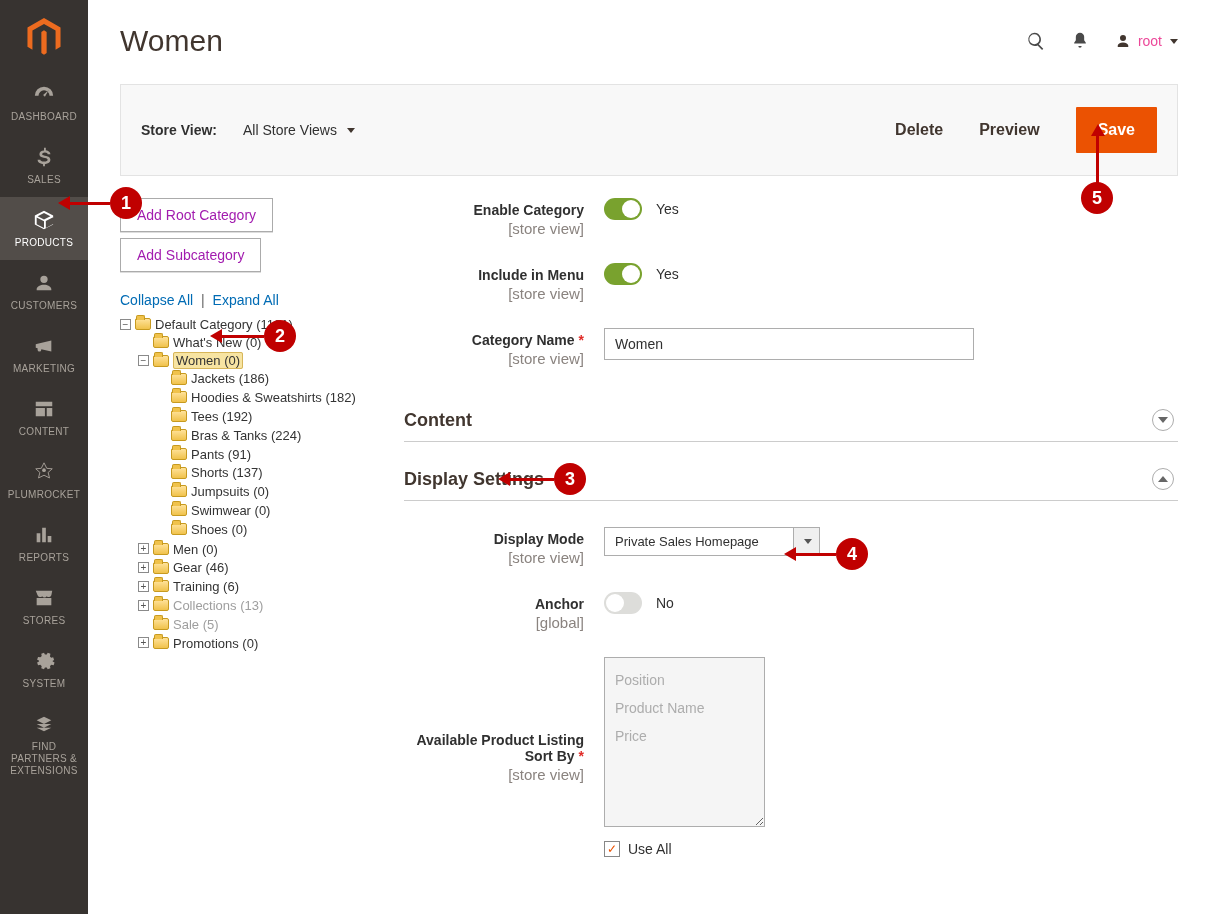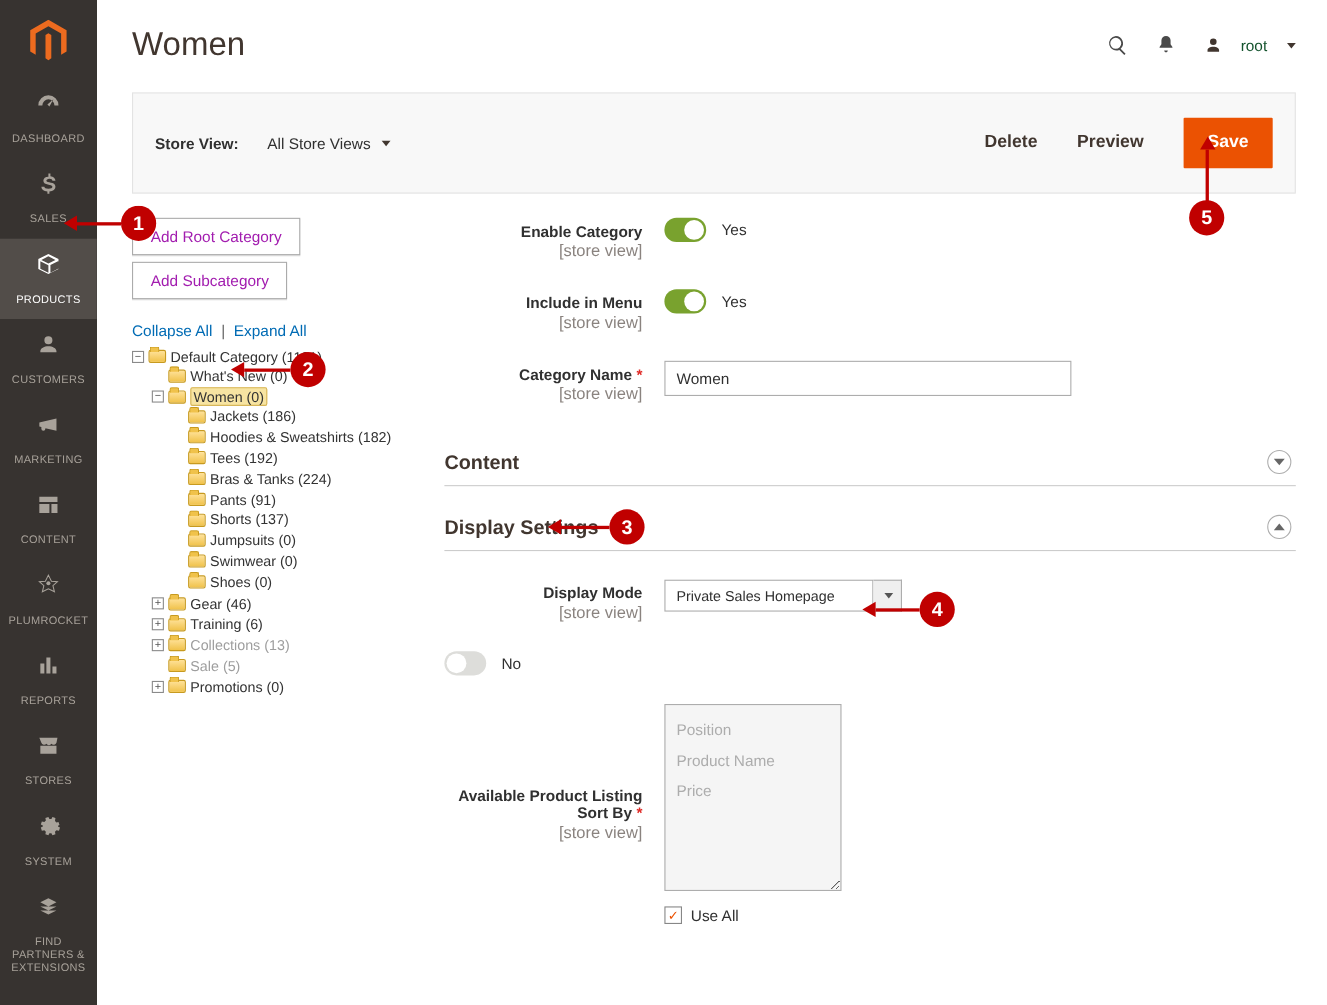--- a/index.html
+++ b/index.html
@@ -4,32 +4,32 @@
 <style>
 * { box-sizing: border-box; margin: 0; padding: 0; }
 body { font-family: 'Helvetica Neue', Arial, sans-serif; font-size: 14px; color: #303030; background: #fff; }
 
 
 .sidebar { position: fixed; left: 0; top: 0; width: 88px; height: 100%; background: #373330; color: #aaa; text-align: center; }
 .sidebar .logo { padding: 18px 0 12px; }
 .sidebar .logo svg { width: 34px; height: 38px; }
 .sidebar .nav-item { padding: 12px 4px; font-size: 10px; letter-spacing: .3px; color: #a8a29a; cursor: pointer; }
 .sidebar .nav-item.active { background: #524d49; color: #fff; }
-.sidebar .nav-item .nav-label { display:block; margin-top:16px; }
+.sidebar .nav-item .nav-label { display:block; margin-top:6px; }
 .sidebar .nav-icon { display:block; margin:0 auto; width:24px; height:22px; fill:#a8a29a; }
 .sidebar .nav-item.active .nav-icon { fill:#fff; }
 .sidebar .nav-item.two-line { line-height:1.2; }
 
 
 .main { margin-left: 88px; padding: 24px 28px 40px 32px; }
 .page-header { display:flex; align-items:center; justify-content:space-between; margin-bottom: 26px; }
 .page-title { font-size: 30px; font-weight: 400; color:#41362f; }
 .header-actions { display:flex; align-items:center; gap:24px; }
 .header-icon { width:20px; height:20px; fill:#4a4a4a; cursor:pointer; }
-.user-box { display:flex; align-items:center; gap:16px; cursor:pointer; color:#14532d; font-size:14px; }
+.user-box { display:flex; align-items:center; gap:6px; cursor:pointer; color:#ec4899; font-size:14px; }
 .user-box .user-icon { width:18px; height:18px; fill:#41362f; }
 .caret-down { width:0; height:0; border-left:4px solid transparent; border-right:4px solid transparent; border-top:5px solid #41362f; margin-left:2px; }
 
 
 .toolbar { background:#f8f8f8; border:1px solid #e3e3e3; padding: 22px 20px; display:flex; align-items:center; justify-content:space-between; margin-bottom: 22px; }
 .toolbar-left { display:flex; align-items:flex-end; gap:26px; }
 .store-view-label { font-size:14px; font-weight:600; color:#303030; }
 .store-view-value { display:flex; align-items:center; gap:8px; color:#303030; font-size:14px; cursor:pointer; }
 .toolbar-right { display:flex; align-items:center; gap:36px; }
 .link-btn { font-size:16px; color:#41362f; cursor:pointer; font-weight:600;}
@@ -252,20 +252,21 @@
                   <li class="tree-node"><span class="tree-toggle empty"></span><span class="folder"></span><span class="tree-label">Hoodies &amp; Sweatshirts (182)</span></li>
                   <li class="tree-node"><span class="tree-toggle empty"></span><span class="folder"></span><span class="tree-label">Tees (192)</span></li>
                   <li class="tree-node"><span class="tree-toggle empty"></span><span class="folder"></span><span class="tree-label">Bras &amp; Tanks (224)</span></li>
                   <li class="tree-node"><span class="tree-toggle empty"></span><span class="folder"></span><span class="tree-label">Pants (91)</span></li>
                   <li class="tree-node"><span class="tree-toggle empty"></span><span class="folder"></span><span class="tree-label">Shorts (137)</span></li>
                   <li class="tree-node"><span class="tree-toggle empty"></span><span class="folder"></span><span class="tree-label">Jumpsuits (0)</span></li>
                   <li class="tree-node"><span class="tree-toggle empty"></span><span class="folder"></span><span class="tree-label">Swimwear (0)</span></li>
                   <li class="tree-node"><span class="tree-toggle empty"></span><span class="folder"></span><span class="tree-label">Shoes (0)</span></li>
                 </ul>
               </li>
+              <li class="tree-node"><span class="tree-toggle">+</span><span class="folder"></span><span class="tree-label">Men (0)</span></li>
               <li class="tree-node"><span class="tree-toggle">+</span><span class="folder"></span><span class="tree-label">Gear (46)</span></li>
               <li class="tree-node"><span class="tree-toggle">+</span><span class="folder"></span><span class="tree-label">Training (6)</span></li>
               <li class="tree-node"><span class="tree-toggle">+</span><span class="folder"></span><span class="tree-label greyed">Collections (13)</span></li>
               <li class="tree-node"><span class="tree-toggle empty"></span><span class="folder"></span><span class="tree-label greyed">Sale (5)</span></li>
               <li class="tree-node"><span class="tree-toggle">+</span><span class="folder"></span><span class="tree-label">Promotions (0)</span></li>
             </ul>
           </li>
         </ul>
       </div>
     </div>
@@ -326,20 +327,24 @@
           </div>
           <div class="select-wrap">
             <div class="select-val">Private Sales Homepage</div>
             <div class="select-arrow">
                 <span class="caret-down" style="border-top-color:#555;"></span>
               </div>
           </div>
         </div>
 
         <div class="field-row">
+          <div class="field-label">
+            <span>Anchor</span>
+            <span class="field-scope">[global]</span>
+          </div>
           <div>
             <span class="toggle off"></span>
             <span class="toggle-text">No</span>
           </div>
         </div>
 
         <div class="field-row" style="align-items:center;">
           <div class="field-label wide">
             <span>Available Product Listing Sort By</span><span class="req">*</span>
             <span class="field-scope">[store view]</span>

